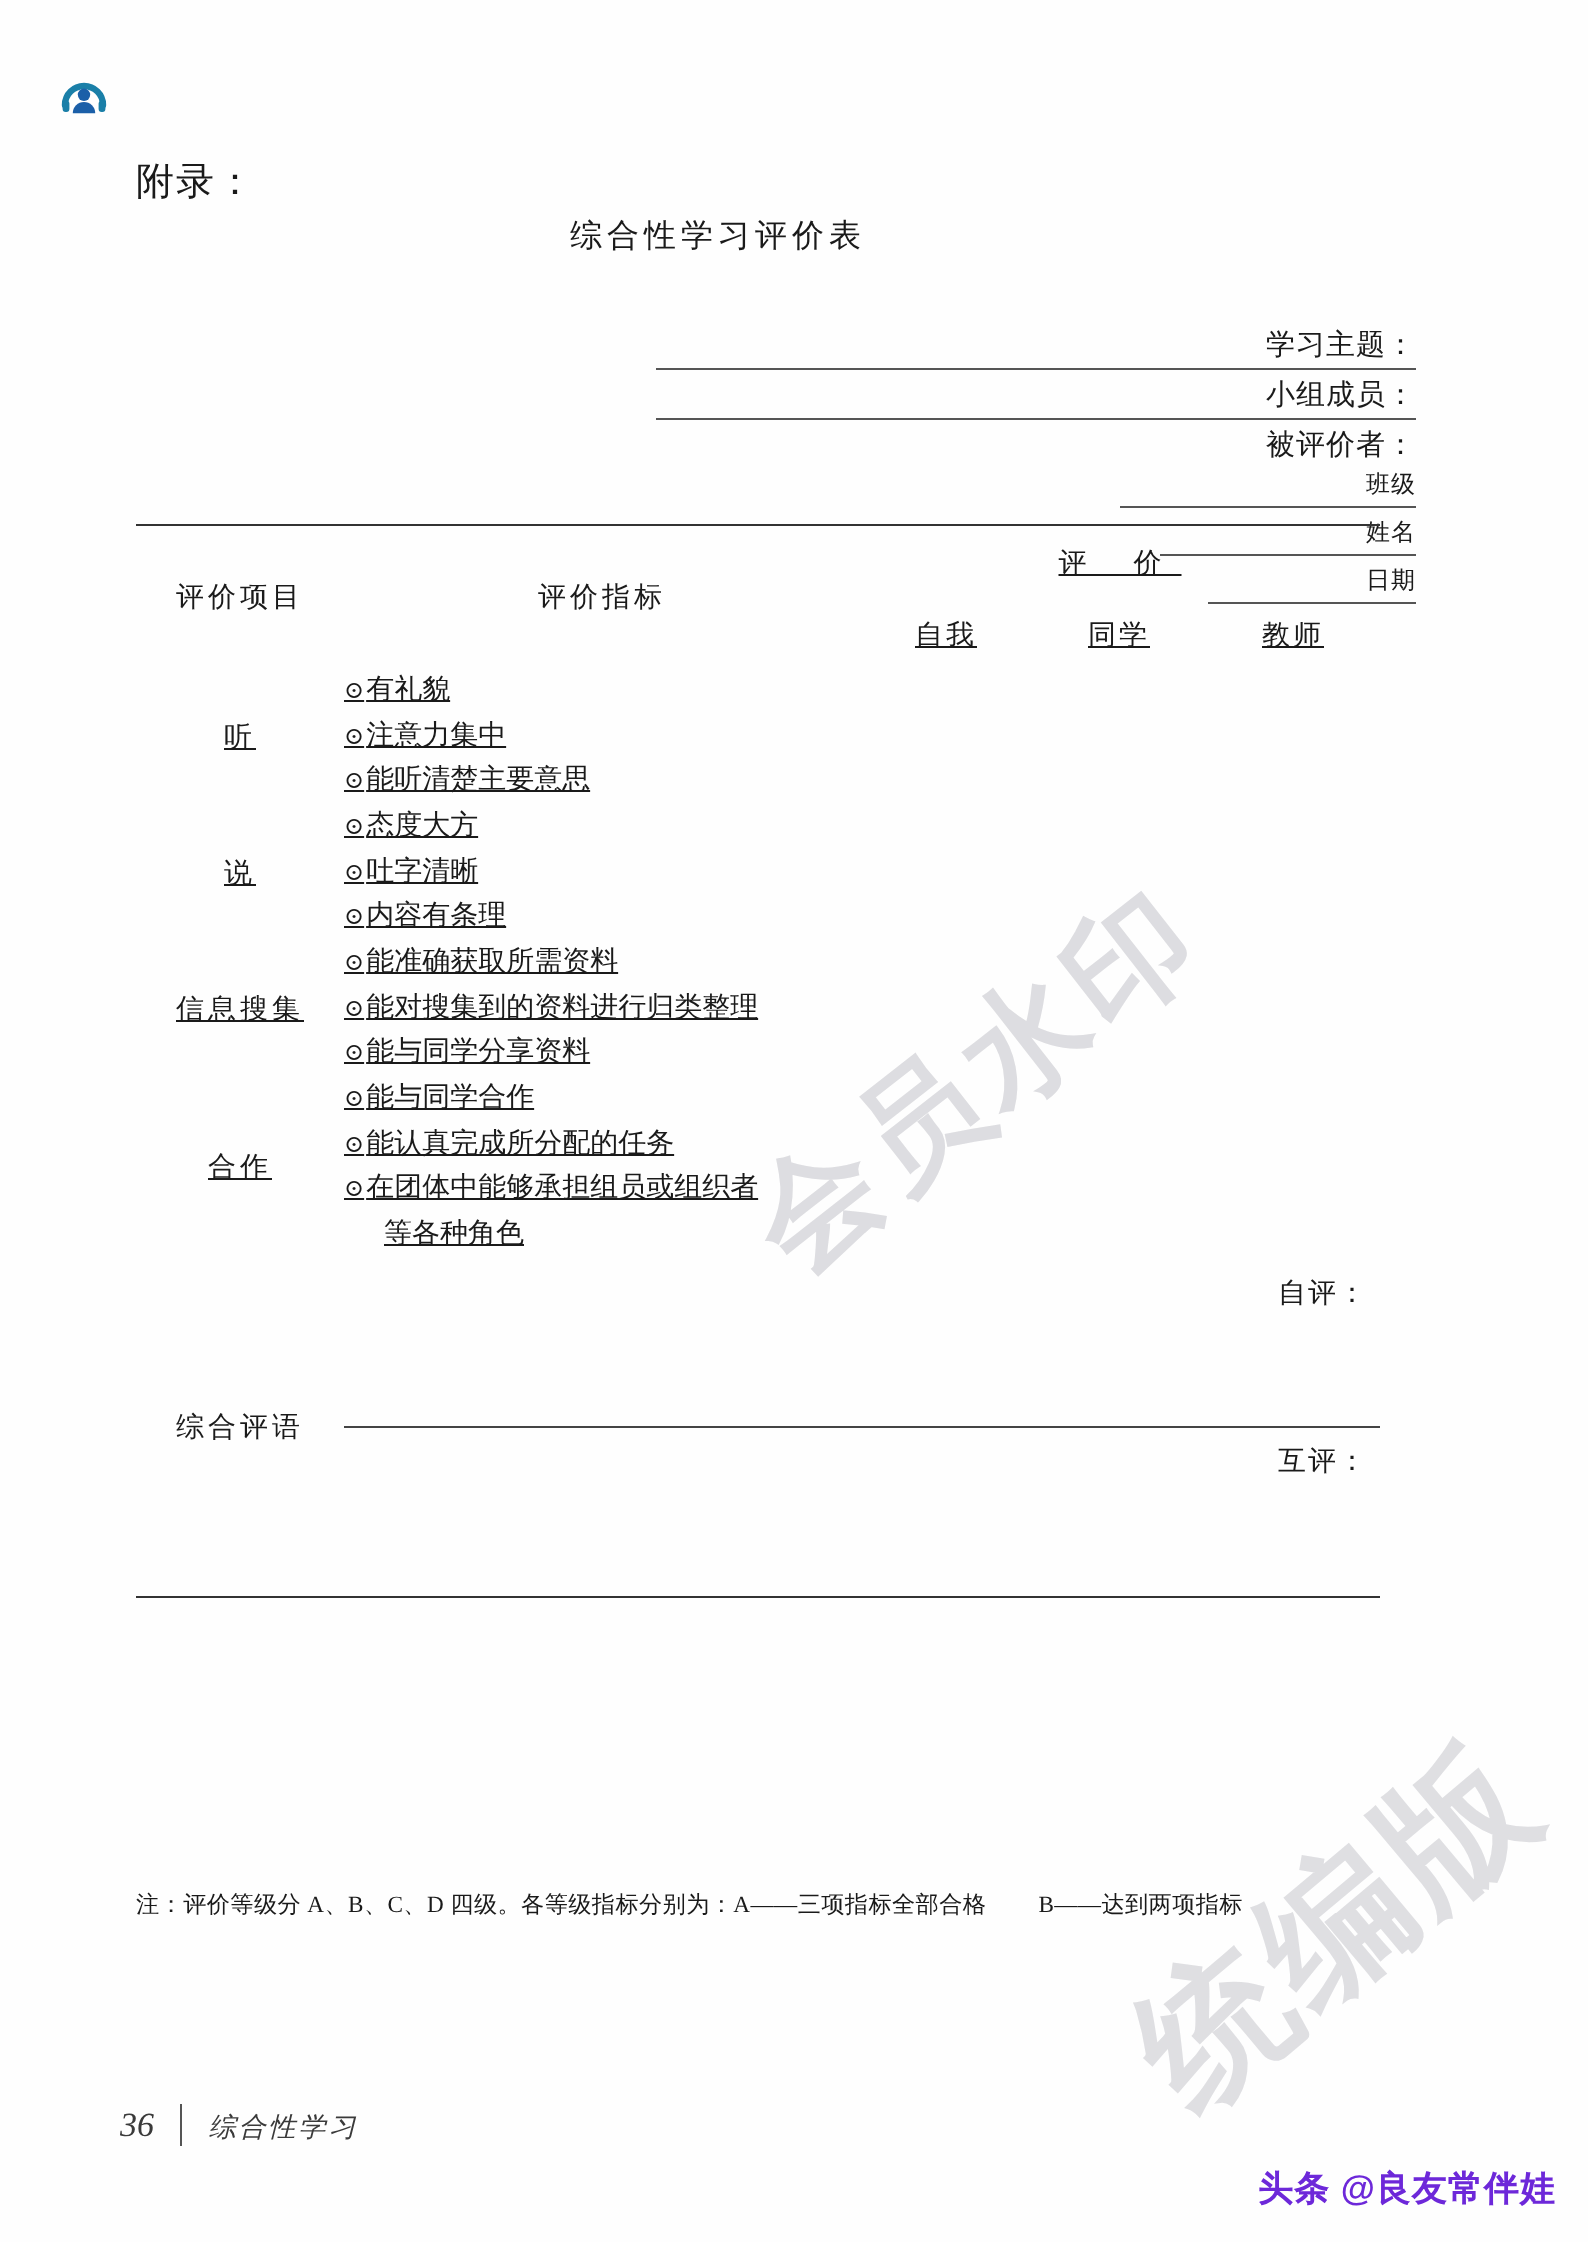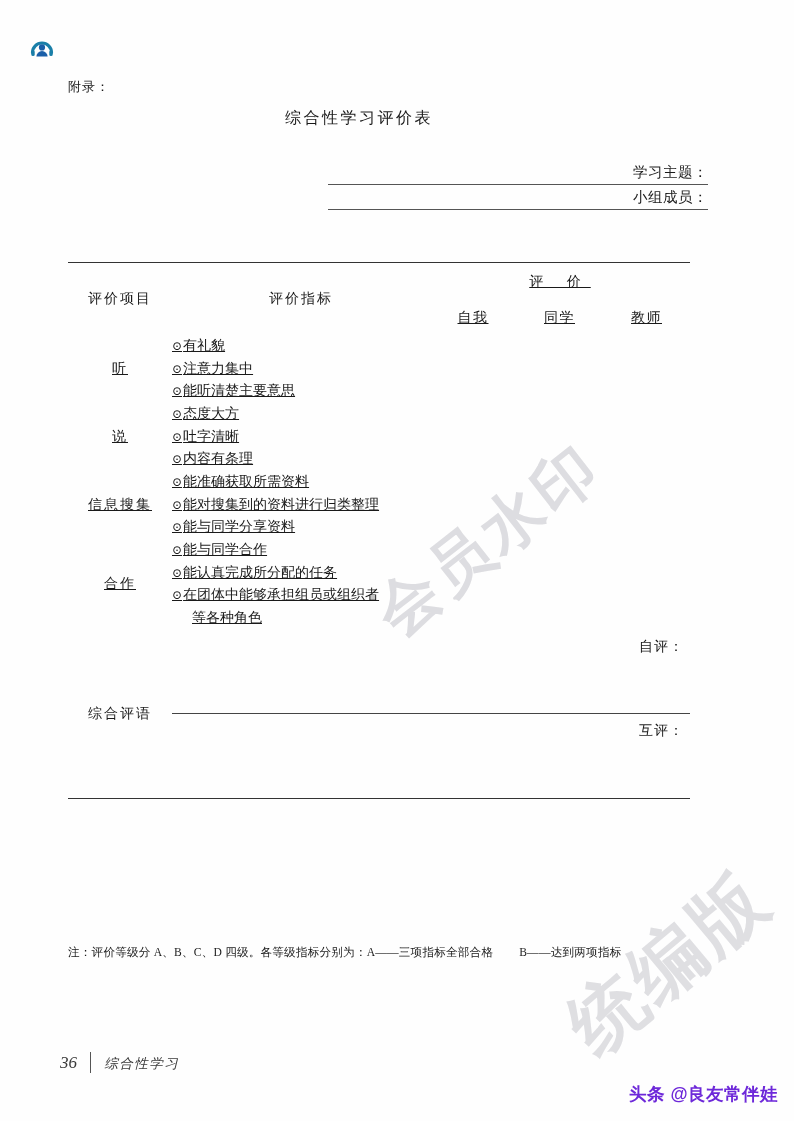--- a/index.html
+++ b/index.html
@@ -62,21 +62,21 @@
   .content {
     position: absolute;
     left: 0; top: 0;
     width: 794px;
     z-index: 3;
   }
 
   .appendix-label {
     position: absolute;
     left: 68px; top: 78px;
-    font-size: 13px;
+    font-size: 19px;
     font-family: Liberation Sans, sans-serif;
     letter-spacing: 1px;
   }
 
   .doc-title {
     position: absolute;
     left: 0; top: 108px;
     width: 718px;
     text-align: center;
     font-size: 16px;
@@ -265,20 +265,29 @@
 
     <div class="form-block">
       <div class="form-row">
         <span class="lab">学习主题：</span>
         <span class="rule rule-long"></span>
       </div>
       <div class="form-row">
         <span class="lab">小组成员：</span>
         <span class="rule rule-long"></span>
       </div>
+      <div class="form-row">
+        <span class="lab">被评价者：</span>
+        <span class="sub-lab">班级</span>
+        <span class="rule rule-cls"></span>
+        <span class="sub-lab">姓名</span>
+        <span class="rule rule-name"></span>
+        <span class="sub-lab">日期</span>
+        <span class="rule rule-date"></span>
+      </div>
     </div>
 
     <table class="eval-table">
       <colgroup>
         <col class="c-item">
           <col class="c-crit">
           <col class="c-self">
           <col class="c-peer">
           <col class="c-teach">
       </colgroup>

